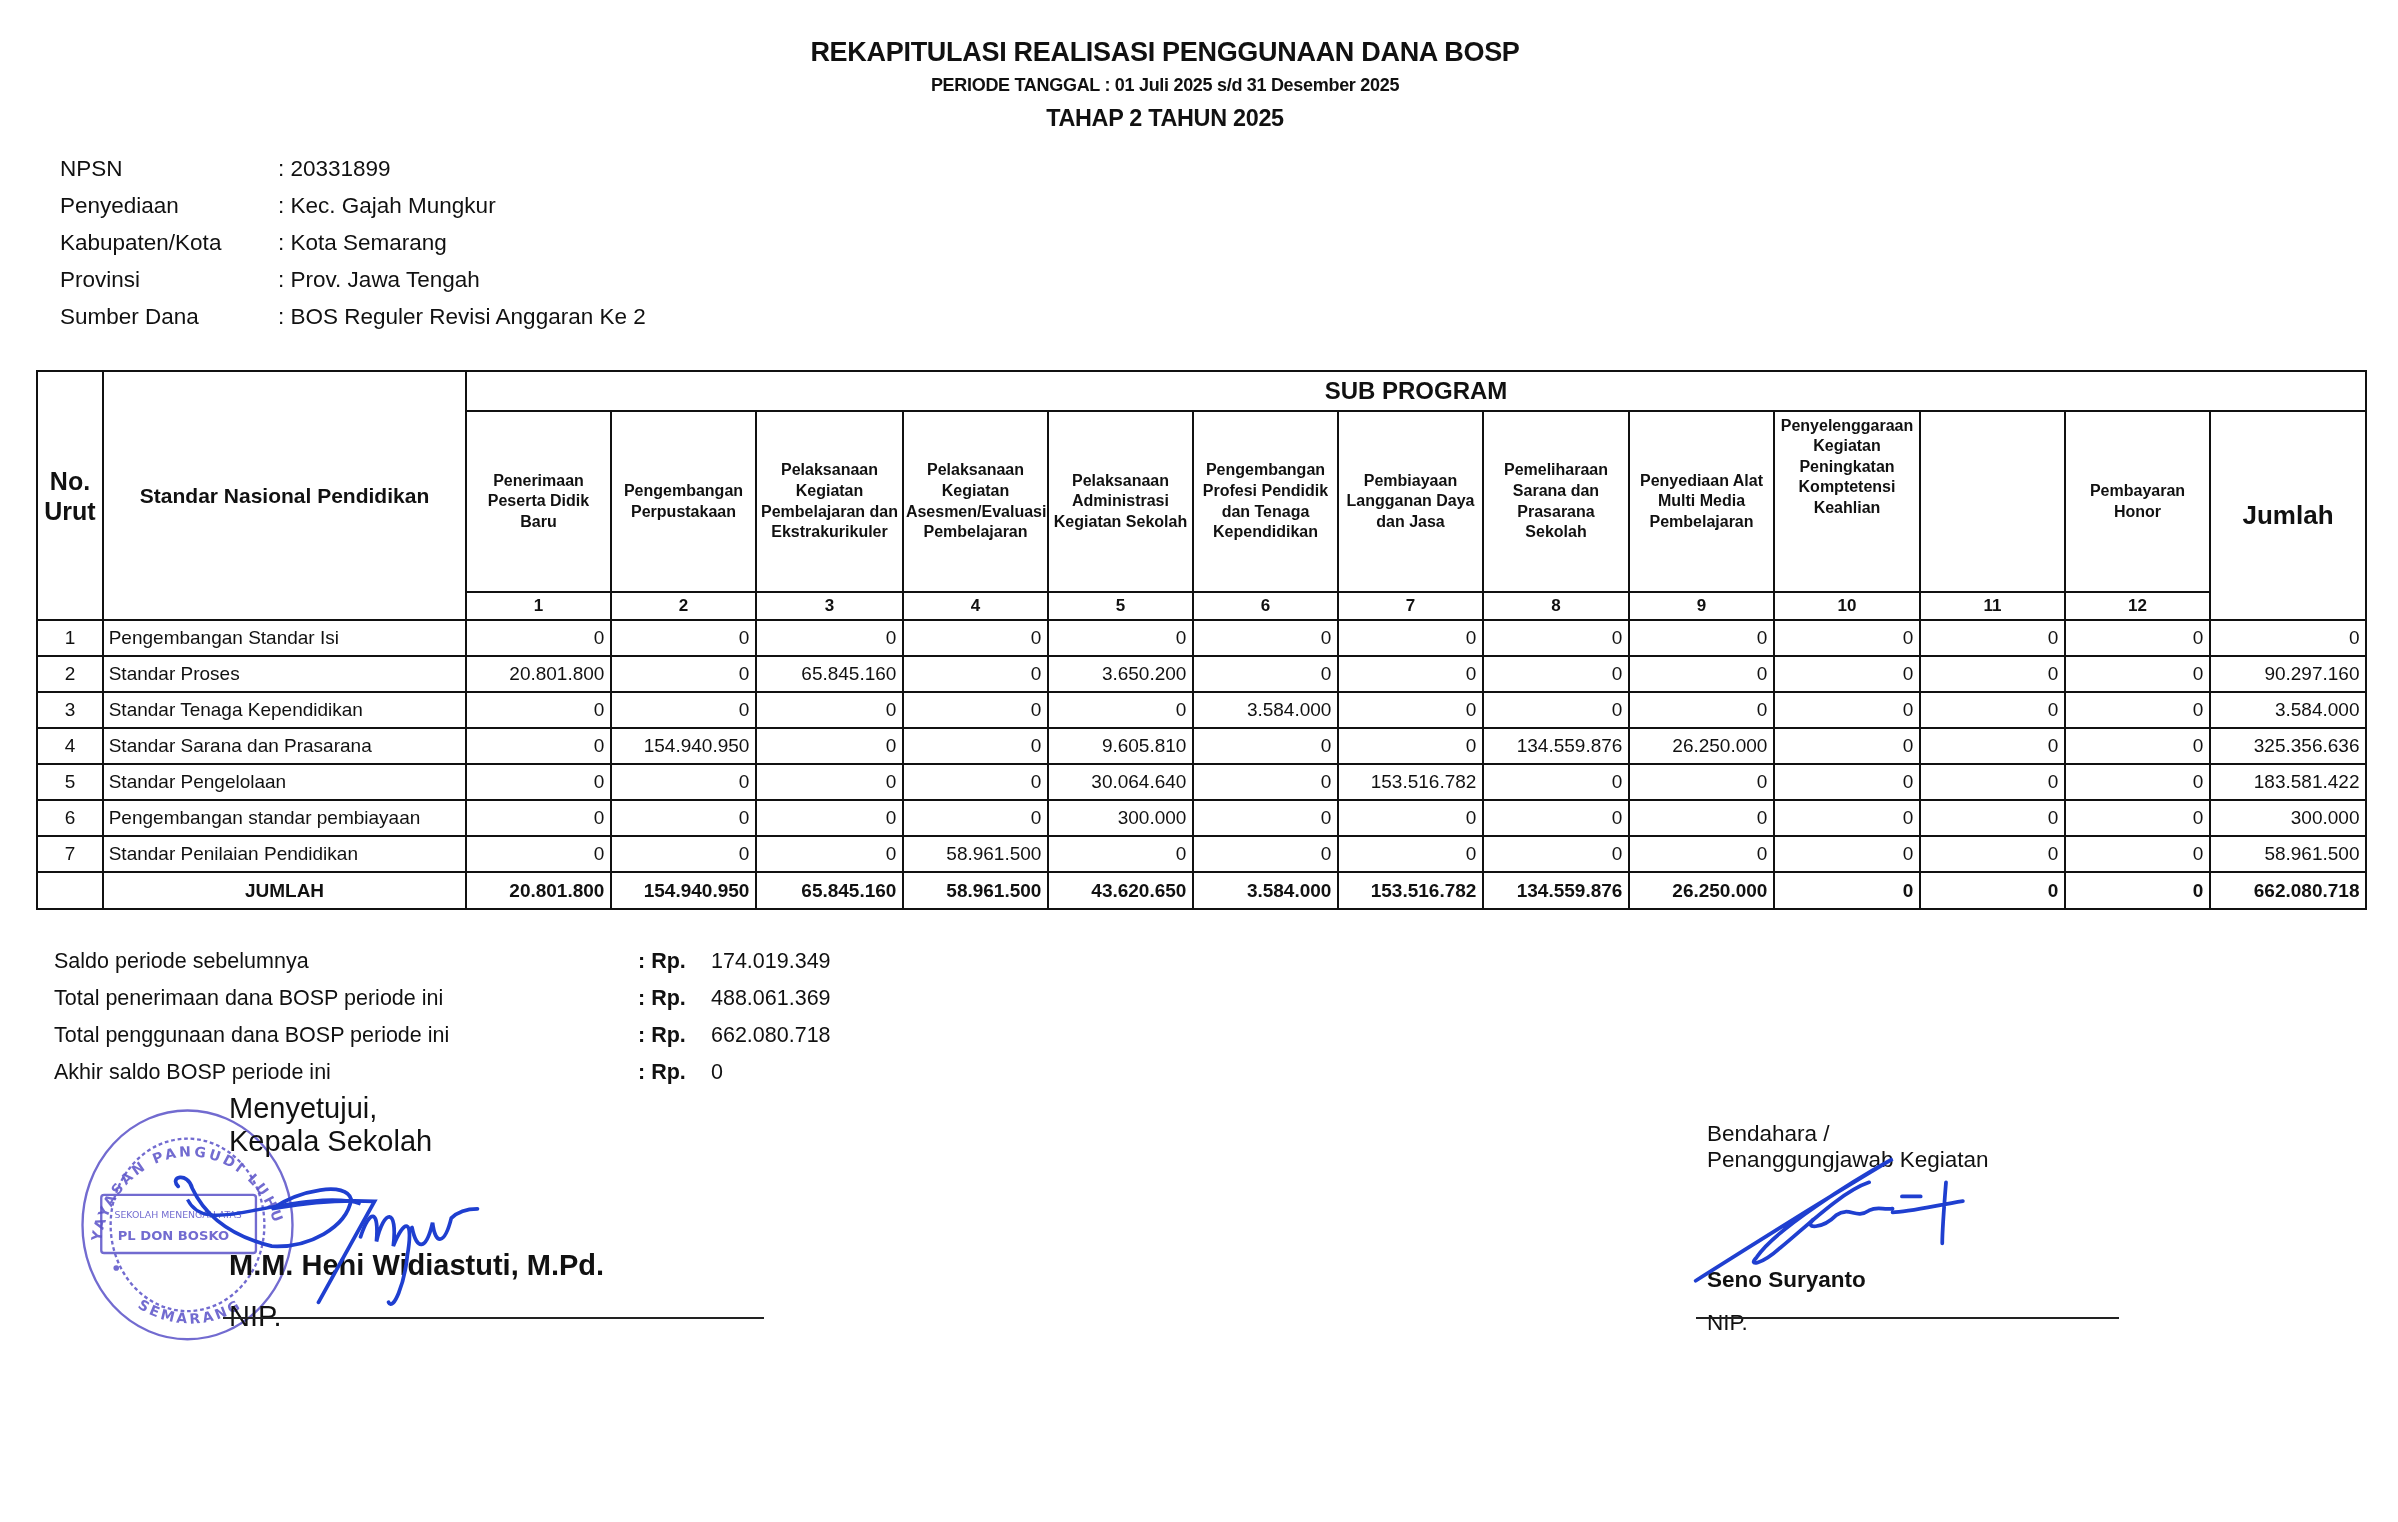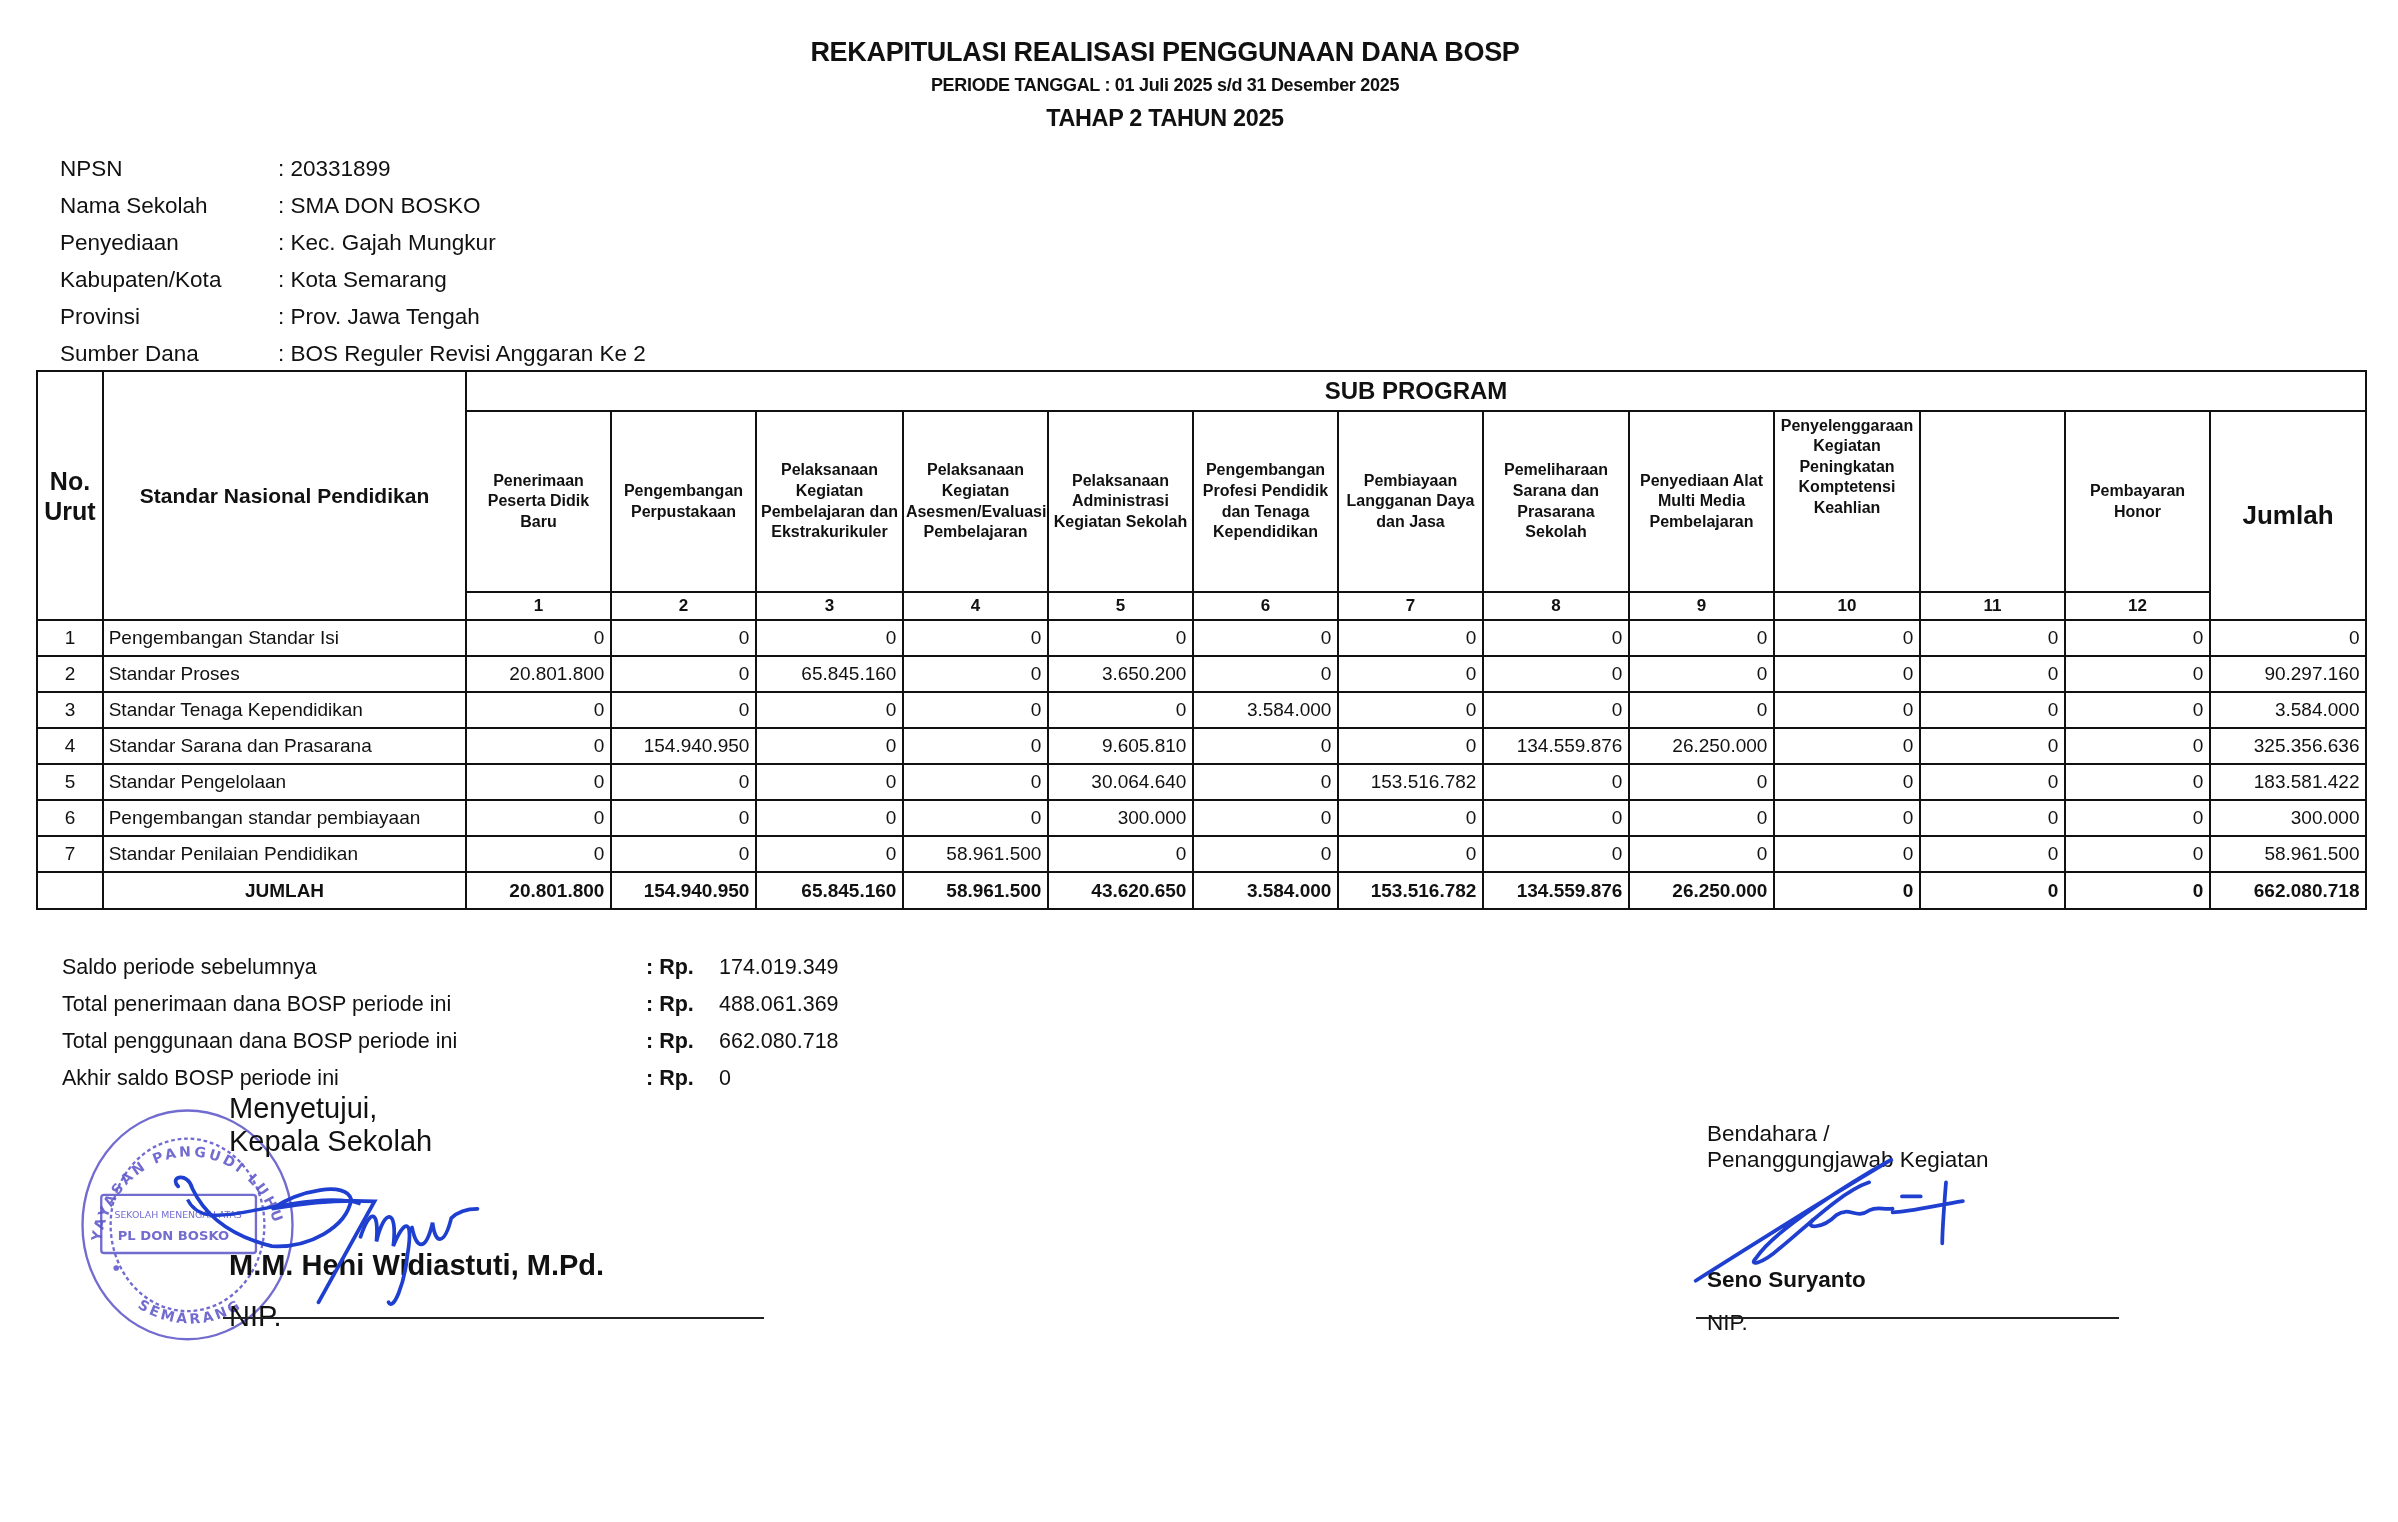--- a/index.html
+++ b/index.html
@@ -25,21 +25,21 @@
   .h-num { font-size:17px; height:28px; }
   .h-jumlah { font-size:26px; }
   td.no { text-align:center; font-size:19px; }
   td.snp { text-align:left; font-size:19px; }
   td.num { text-align:right; font-size:19px; padding-right:5.6px !important; }
   tr.data td { height:36px; }
   tr.total td { height:37px; font-weight:bold; }
   tr.total td.snp { text-align:center; }
 
   .summary { position:absolute; left:54px; top:949px; font-size:21.5px; }
-  .sum-row { height:37px; display:flex; align-items:center;margin-left:8px; }
+  .sum-row { height:37px; display:flex; align-items:flex-start; }
   .sum-label { width:584px; }
   .sum-sep { font-weight:bold; width:73px; }
   .sum-val { font-weight:normal; }
 
   .sig-left { position:absolute; left:229px; top:1092px; font-size:29px; }
   .sig-right { position:absolute; left:1707px; top:1121px; font-size:22.5px; }
   .sig-name { font-weight:bold; }
   .sig-line-l { position:absolute; left:223px; top:1317px; width:541px; height:1.9px; background:#222; }
   .sig-line-r { position:absolute; left:1696px; top:1317px; width:423px; height:1.9px; background:#222; }
   .stamp { position:absolute; left:75px; top:1101px; width:225px; height:244px; }
@@ -50,24 +50,20 @@
 <body>
 
 <div class="title-block" id="t1">REKAPITULASI REALISASI PENGGUNAAN DANA BOSP</div>
 <div class="title-block" id="t2">PERIODE TANGGAL : 01 Juli 2025 s/d 31 Desember 2025</div>
 <div class="title-block" id="t3">TAHAP 2 TAHUN 2025</div>
 
 <div class="info" id="info">
     <div class="info-row">
       <span class="info-label">NPSN</span>
       <span class="info-value">20331899</span>
-    </div>
-    <div class="info-row">
-      <span class="info-label">Nama Sekolah</span>
-      <span class="info-value">SMA DON BOSKO</span>
     </div>
     <div class="info-row">
       <span class="info-label">Penyediaan</span>
       <span class="info-value">Kec. Gajah Mungkur</span>
     </div>
     <div class="info-row">
       <span class="info-label">Kabupaten/Kota</span>
       <span class="info-value">Kota Semarang</span>
     </div>
     <div class="info-row">

